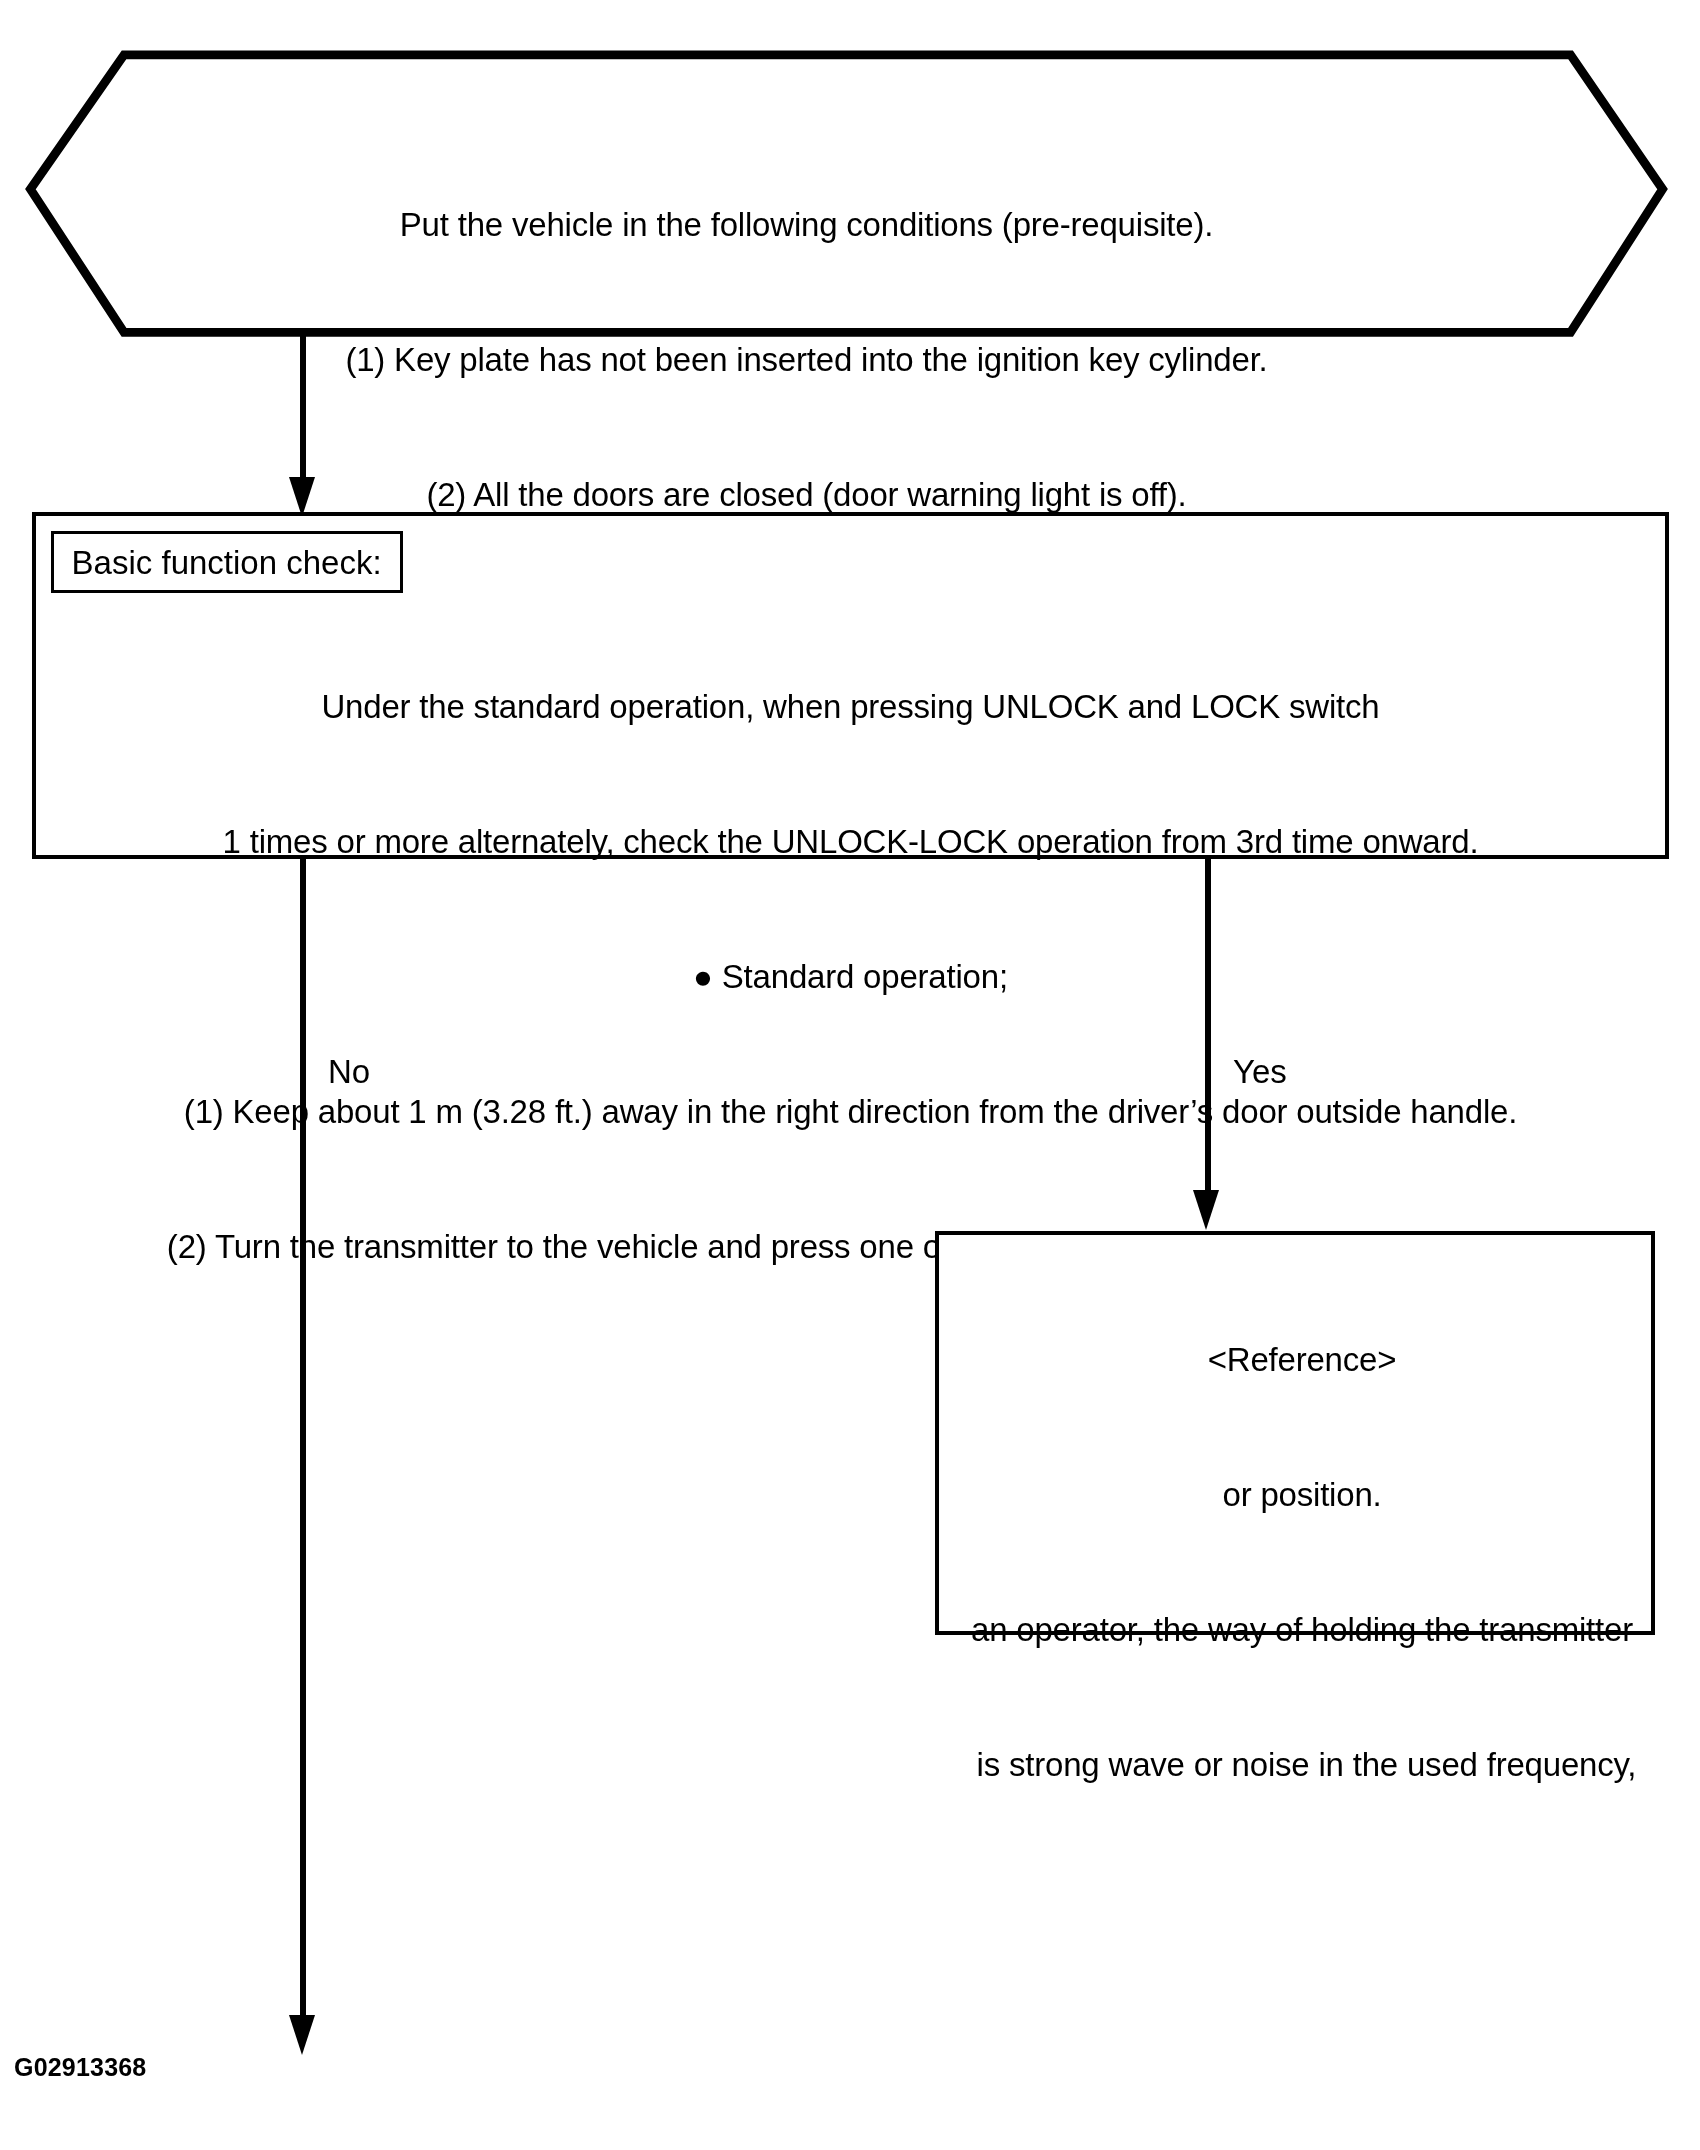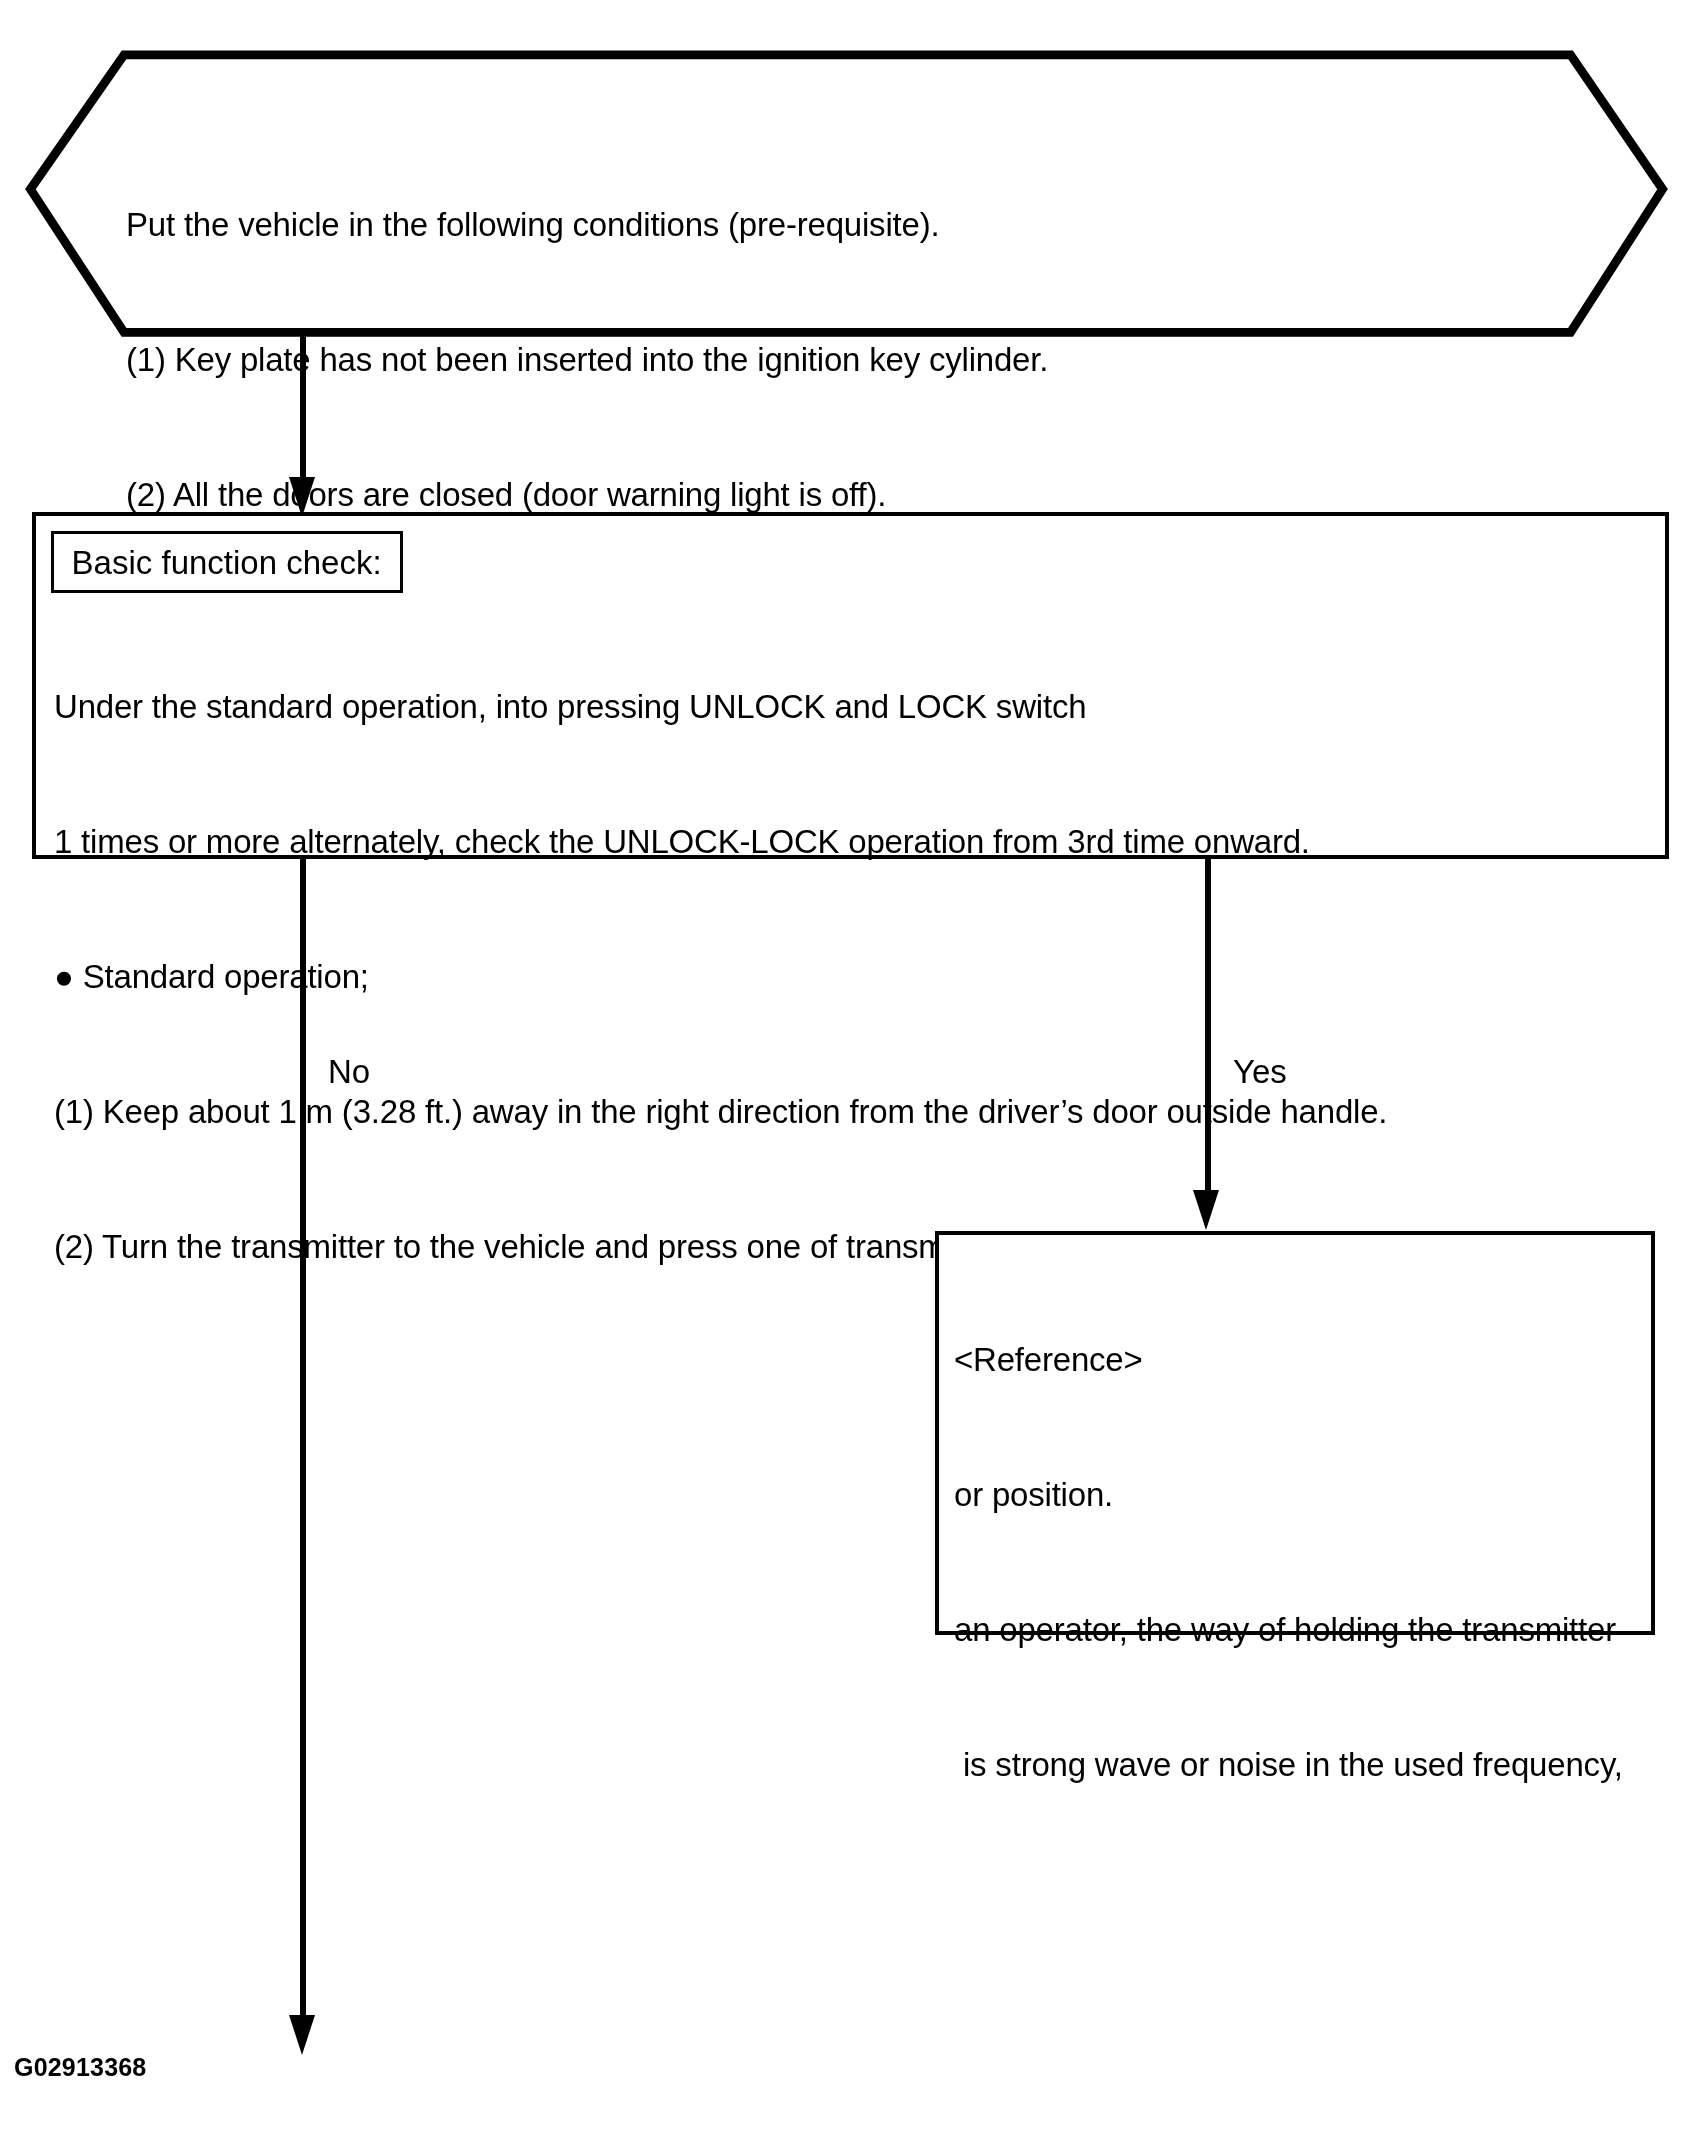--- a/index.html
+++ b/index.html
@@ -18,20 +18,21 @@
   }
 
   
   .textblock {
     position: absolute;
     font-size: 33px;
     line-height: 45px;
     letter-spacing: -0.2px;
     white-space: pre;
     color: #000;
+    text-align: center;
   }
   .textblock .line { display: block; }
 
   
   .hex-wrap {
     position: absolute;
     left: 24px;
     top: 50px;
     width: 1645px;
     height: 288px;
@@ -110,21 +111,21 @@
   <div class="vline" style="left:300px; top:331px; height:152px;"></div>
   <div class="arrowhead" style="left:289px; top:477px;"></div>
 
   <div class="boxrect" style="left:32px; top:512px; width:1637px; height:347px;"></div>
 
   <div class="inner-label" style="left:51px; top:531px; width:352px; height:62px;">
     <span>Basic function check:</span>
   </div>
 
   <div class="textblock" style="left:54px; top:594px; width:1593px;">
-    <span class="line">Under the standard operation, into pressing UNLOCK and LOCK switch</span>
+    <span class="line">Under the standard operation, when pressing UNLOCK and LOCK switch</span>
     <span class="line">1 times or more alternately, check the UNLOCK-LOCK operation from 3rd time onward.</span>
     <span class="line">● Standard operation;</span>
     <span class="line">(1) Keep about 1 m (3.28 ft.) away in the right direction from the driver’s door outside handle.</span>
     <span class="line">(2) Turn the transmitter to the vehicle and press one of transmitter switches for about 1 second.</span>
   </div>
 
   <div class="vline" style="left:300px; top:858px; height:1161px;"></div>
   <div class="arrowhead" style="left:289px; top:2015px;"></div>
   <div class="branch-label" style="left:328px; top:1055px;">No</div>
 

